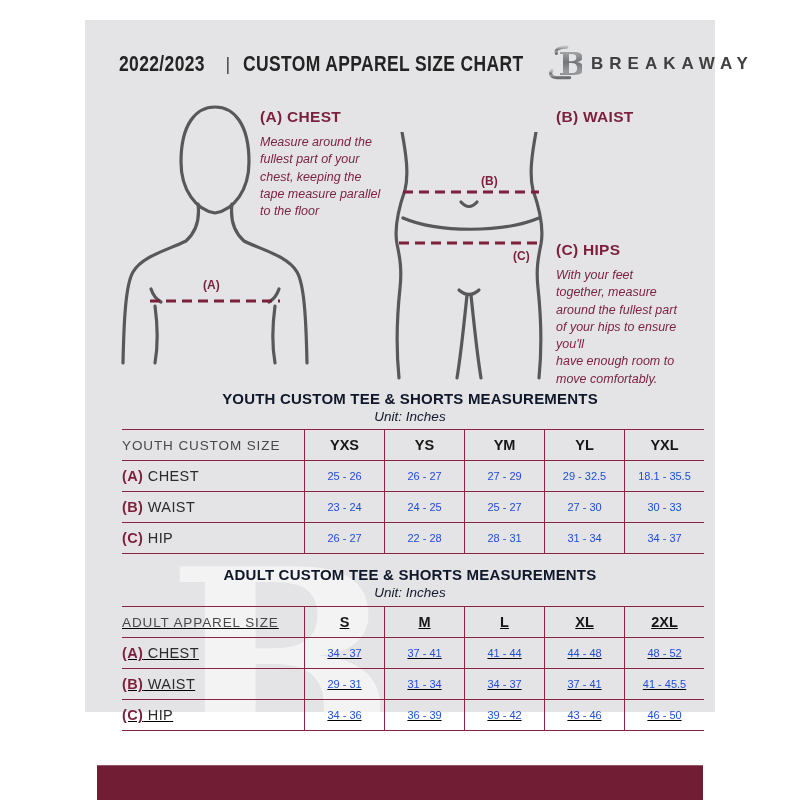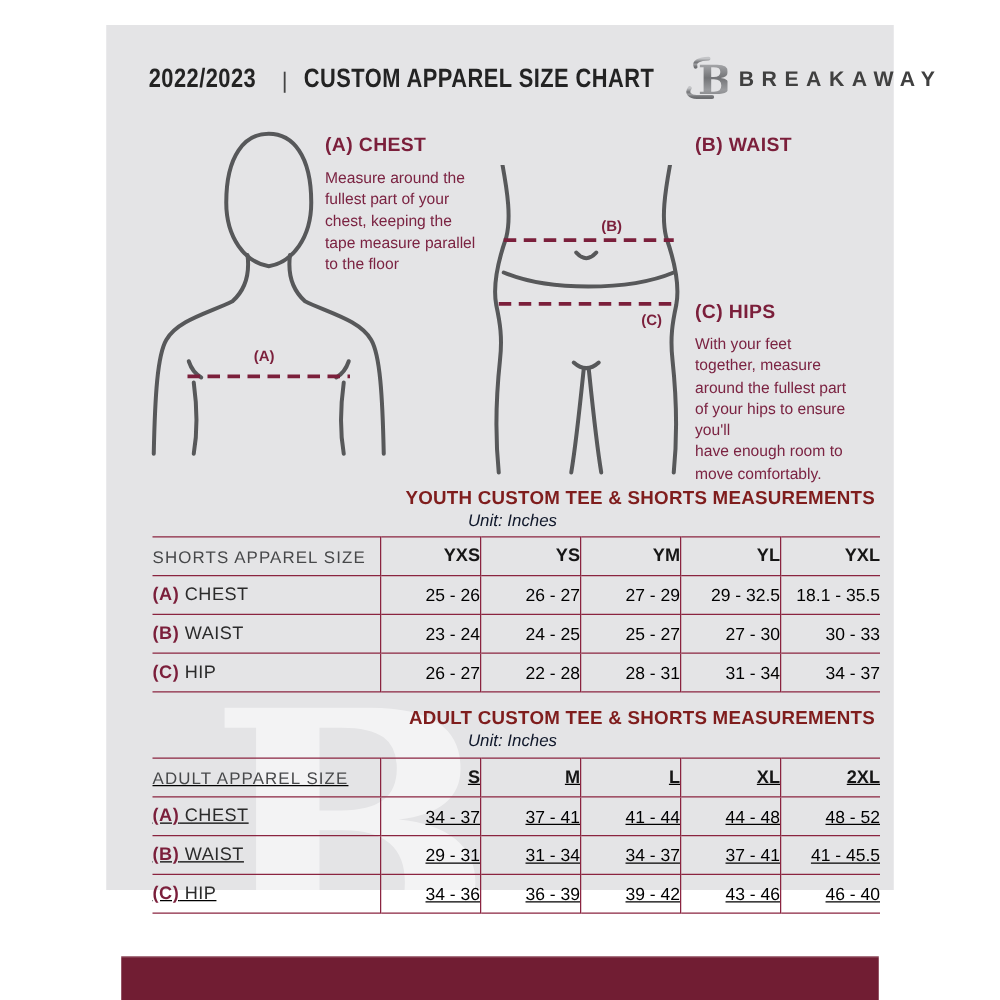--- a/index.html
+++ b/index.html
@@ -22,38 +22,38 @@
   .hdr-div{font-size:18px;color:#444;font-weight:300;}
   .header-right{display:flex;align-items:center;gap:9px;}
   .brand{font-weight:bold;font-size:17px;letter-spacing:6px;color:#404040;white-space:nowrap;}
 
   
   .fig{position:absolute;}
   .fig svg{display:block;}
   .diagram-label{position:absolute;font-size:12px;font-weight:bold;color:var(--accent);}
   .section{position:absolute;}
   .section h3{margin:0 0 8px 0;font-size:15.5px;font-weight:bold;color:var(--accent);letter-spacing:.3px;}
-  .section p{margin:0;font-size:12.5px;line-height:1.38;color:#7b2342;font-weight:500;white-space:pre-line;}
+  .section p{margin:0;font-size:12.5px;line-height:1.38;color:#7b2342;font-style:italic;font-weight:500;white-space:pre-line;}
 
   
   .tbl-block{position:absolute;left:35px;width:580px;text-align:center;}
-  .tbl-title{font-size:15px;font-weight:bold;color:#7f1d1d;letter-spacing:.2px;text-align:right;}
+  .tbl-title{font-size:15px;font-weight:bold;color:#0f172a;letter-spacing:.2px;}
   .tbl-unit{font-size:13.5px;font-style:italic;font-weight:500;color:#0f172a;margin-top:2px;}
   table.size-table{position:absolute;left:37px;width:578px;border-collapse:collapse;table-layout:fixed;background:transparent;}
   table.size-table{border-top:1.4px solid var(--border);}
   table.size-table tr{border-bottom:1.4px solid var(--border);}
   table.size-table th+th, table.size-table td+td{border-left:1.4px solid var(--border);}
   table.size-table th, table.size-table td{height:30px;padding:0;vertical-align:middle;}
   th.label-col, td.label-col{width:182px;text-align:left;padding-left:15px;}
-  th.size-col, td.size-col{width:79px;text-align:right;}
+  th.size-col, td.size-col{width:79px;text-align:center;}
   th.label-col{font-weight:normal;font-size:13.5px;color:#47484a;letter-spacing:.9px;}
   th.size-col{font-weight:bold;font-size:14.5px;color:#161616;}
   td.label-col{font-size:14.5px;color:#2b2b2b;letter-spacing:.4px;}
   td.label-col .prefix{font-weight:bold;color:var(--accent);}
-  td.size-col{font-size:14px;color:#000000;}
+  td.size-col{font-size:11px;color:#1d4ed8;}
 
   
   .watermark{position:absolute;left:82px;top:538px;font-family:"DejaVu Serif",serif;font-weight:bold;
              font-size:270px;line-height:.82;color:rgba(255,255,255,.55);pointer-events:none;user-select:none;}
   .footer-bar{position:absolute;left:12px;top:745px;width:606px;height:55px;background:var(--footer);
               border-top:1px solid rgba(255,255,255,.25);}
 </style>
 </head>
 <body>
 
@@ -146,21 +146,21 @@
 
     <div class="watermark">B</div>
 
     <div class="tbl-block" style="top:370px;">
       <div class="tbl-title">YOUTH CUSTOM TEE &amp; SHORTS MEASUREMENTS</div>
       <div class="tbl-unit">Unit: Inches</div>
     </div>
     <table class="size-table" style="top:409px;">
         <thead>
           <tr>
-            <th class="label-col">SHORTS APPAREL SIZE</th>
+            <th class="label-col">YOUTH CUSTOM SIZE</th>
             <th class="size-col">YXS</th>
             <th class="size-col">YS</th>
             <th class="size-col">YM</th>
             <th class="size-col">YL</th>
             <th class="size-col">YXL</th>
           </tr>
         </thead>
         <tbody>
           <tr>
             <td class="label-col"><span class="prefix">(A)</span> CHEST</td>
@@ -220,20 +220,20 @@
             <td class="size-col">34 - 37</td>
             <td class="size-col">37 - 41</td>
             <td class="size-col">41 - 45.5</td>
           </tr>
           <tr>
             <td class="label-col"><span class="prefix">(C)</span> HIP</td>
             <td class="size-col">34 - 36</td>
             <td class="size-col">36 - 39</td>
             <td class="size-col">39 - 42</td>
             <td class="size-col">43 - 46</td>
-            <td class="size-col">46 - 40</td>
+            <td class="size-col">46 - 50</td>
           </tr>
         </tbody>
       </table>
 
     <div class="footer-bar"></div>
   </div>
 </div>
 
 </body></html>

